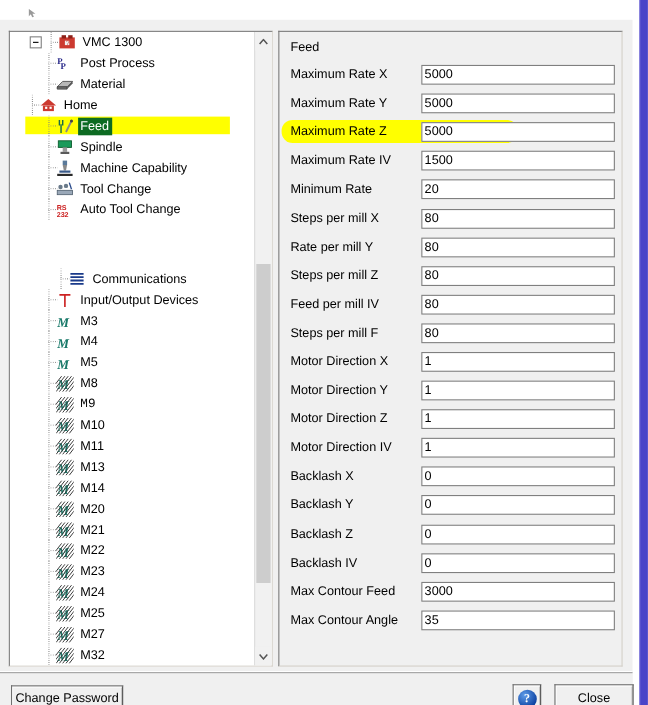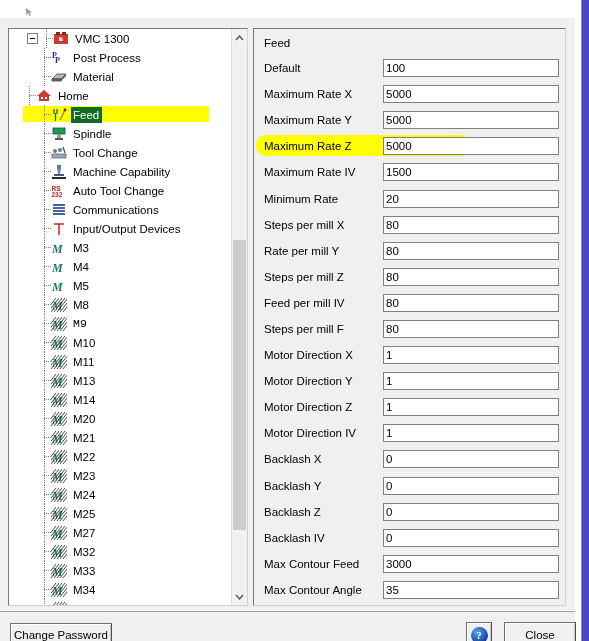--- a/index.html
+++ b/index.html
@@ -339,46 +339,46 @@
             <span class="tree-icon" style="z-index: 2;"><svg viewBox="0 0 16 16" width="16" height="16">
                 <rect x="2" y="2" width="12" height="6" fill="#1a9a5a" stroke="#0a5a2a" stroke-width="0.8"></rect>
                 <rect x="6" y="8" width="4" height="4" fill="#9a9a9a"></rect>
                 <rect x="4" y="12" width="8" height="2" fill="#5a5a5a"></rect>
               </svg></span>
             <span class="tree-label" style="z-index: 2; position: relative;">Spindle</span>
           </div>
           <div class="tree-row" style="padding-left: 29px;">
             <span class="dotline elbow" style="z-index: 2;"></span>
             <span class="tree-icon" style="z-index: 2;"><svg viewBox="0 0 16 16" width="16" height="16">
+                <rect x="6" y="1" width="4" height="4" fill="#5a7a9a"></rect>
+                <polygon points="6,5 10,5 9,10 7,10" fill="#8a8a8a"></polygon>
+                <rect x="3" y="10" width="10" height="2" fill="#3a5a8a"></rect>
+                <rect x="1" y="13" width="14" height="2" fill="#2a2a2a"></rect>
+              </svg></span>
+            <span class="tree-label" style="z-index: 2; position: relative;">Machine Capability</span>
+          </div>
+          <div class="tree-row" style="padding-left: 29px;">
+            <span class="dotline elbow" style="z-index: 2;"></span>
+            <span class="tree-icon" style="z-index: 2;"><svg viewBox="0 0 16 16" width="16" height="16">
                 <rect x="1" y="9" width="14" height="4" fill="#9aa8b8" stroke="#4a5a6a" stroke-width="0.7"></rect>
                 <circle cx="4" cy="6" r="2" fill="#6a7a8a"></circle>
                 <circle cx="9" cy="5" r="2" fill="#6a7a8a"></circle>
                 <line x1="12" y1="2" x2="14" y2="8" stroke="#2a4a8a" stroke-width="1.2"></line>
               </svg></span>
             <span class="tree-label" style="z-index: 2; position: relative;">Tool Change</span>
           </div>
           <div class="tree-row" style="padding-left: 29px;">
             <span class="dotline elbow" style="z-index: 2;"></span>
             <span class="tree-icon" style="z-index: 2;"><svg viewBox="0 0 16 16" width="16" height="16">
-                <rect x="6" y="1" width="4" height="4" fill="#5a7a9a"></rect>
-                <polygon points="6,5 10,5 9,10 7,10" fill="#8a8a8a"></polygon>
-                <rect x="3" y="10" width="10" height="2" fill="#3a5a8a"></rect>
-                <rect x="1" y="13" width="14" height="2" fill="#2a2a2a"></rect>
-              </svg></span>
-            <span class="tree-label" style="z-index: 2; position: relative;">Machine Capability</span>
-          </div>
-          <div class="tree-row" style="padding-left: 29px;">
-            <span class="dotline elbow" style="z-index: 2;"></span>
-            <span class="tree-icon" style="z-index: 2;"><svg viewBox="0 0 16 16" width="16" height="16">
                 <text x="0.5" y="7.5" font-size="6.5" fill="#cc2222" font-family="Liberation Sans" font-weight="bold">RS</text>
                 <text x="0.5" y="14" font-size="6.5" fill="#cc2222" font-family="Liberation Sans" font-weight="bold">232</text>
               </svg></span>
             <span class="tree-label" style="z-index: 2; position: relative;">Auto Tool Change</span>
           </div>
-          <div class="tree-row" style="padding-left: 29px;">
+          <div class="tree-row" style="padding-left: 40px; margin-top: 44px;">
             <span class="dotline elbow" style="z-index: 2;"></span>
             <span class="tree-icon" style="z-index: 2;"><svg viewBox="0 0 16 16" width="16" height="16">
                 <line x1="2" y1="3" x2="14" y2="3" stroke="#1a3a8a" stroke-width="1.6"></line>
                 <line x1="2" y1="6" x2="14" y2="6" stroke="#1a3a8a" stroke-width="1.6"></line>
                 <line x1="2" y1="9" x2="14" y2="9" stroke="#1a3a8a" stroke-width="1.6"></line>
                 <line x1="2" y1="12" x2="14" y2="12" stroke="#1a3a8a" stroke-width="1.6"></line>
               </svg></span>
             <span class="tree-label" style="z-index: 2; position: relative;">Communications</span>
           </div>
           <div class="tree-row" style="padding-left: 29px;">
@@ -662,24 +662,20 @@
             <polyline points="1,1 4.5,5 8,1" fill="none" stroke="#555" stroke-width="1.4"></polyline>
           </svg>
         </div>
       </div>
     </div>
 
     <div id="settings-panel">
       <div id="settings-title">Feed</div>
       <div id="field-list">
           <div class="field-row">
-            <div class="field-label">Default</div>
-            <div class="field-input">100</div>
-          </div>
-          <div class="field-row">
             <div class="field-label">Maximum Rate X</div>
             <div class="field-input">5000</div>
           </div>
           <div class="field-row">
             <div class="field-label">Maximum Rate Y</div>
             <div class="field-input">5000</div>
           </div>
           <div class="field-row">
             <div class="row-highlight" style="left: 2px; width: 215px;"></div>
             <div class="field-label">Maximum Rate Z</div>

